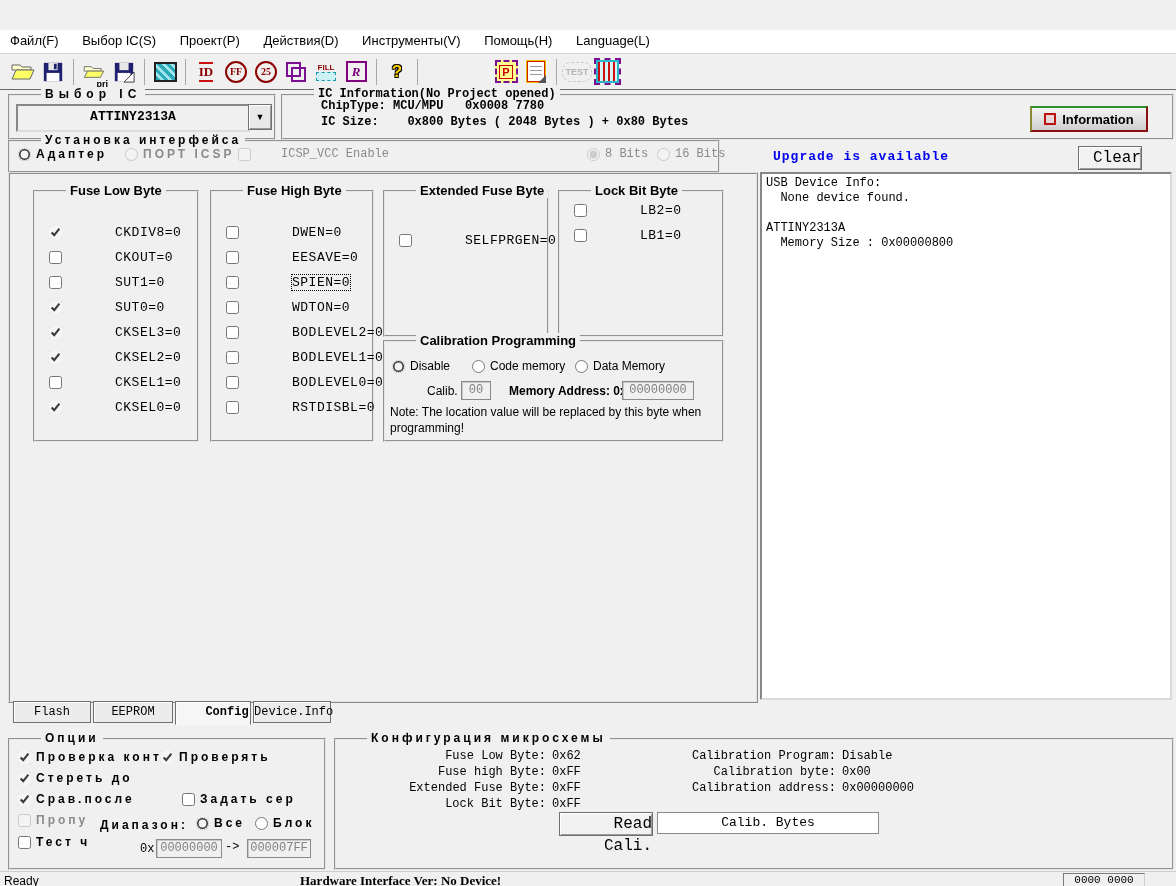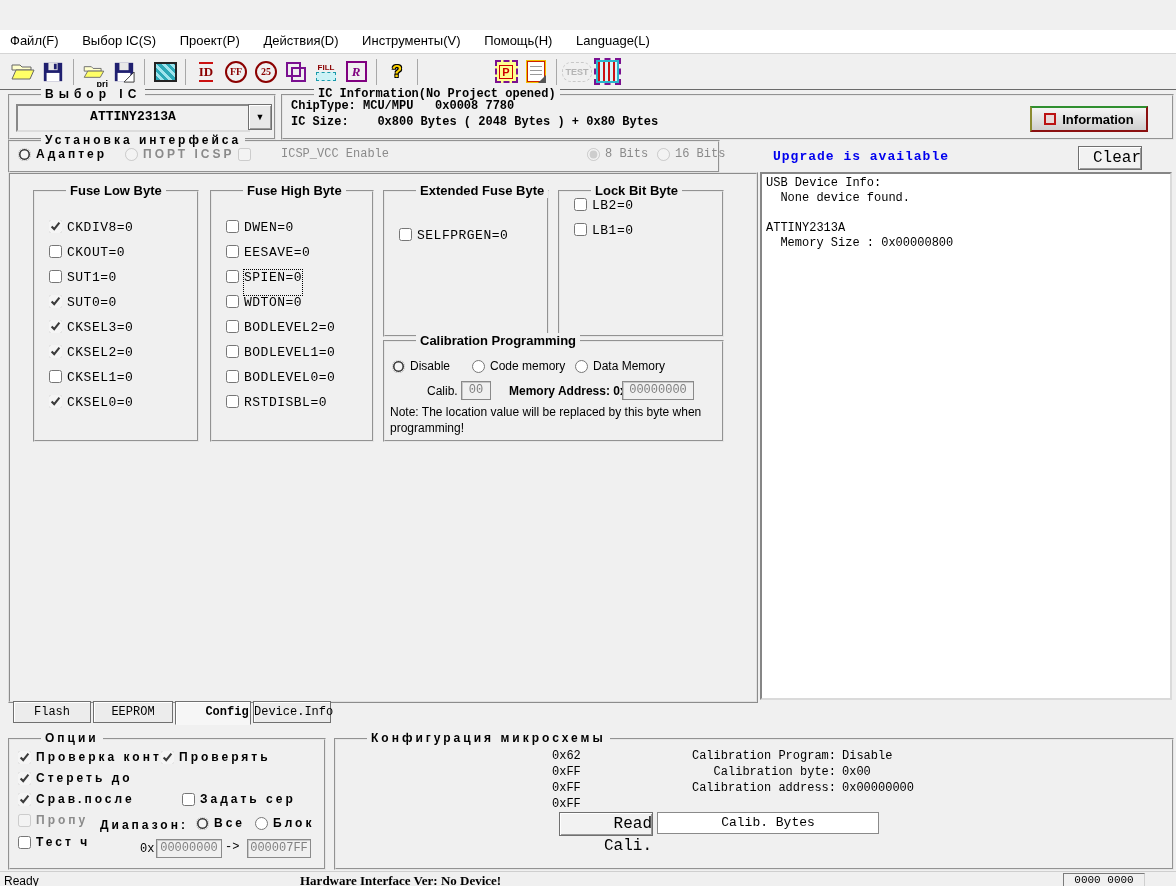--- a/index.html
+++ b/index.html
@@ -1,20 +1,20 @@
 <!DOCTYPE html>
 <html><head>
 <meta charset="utf-8">
 <style>
   html,body{margin:0;padding:0;}
   #app{position:relative;width:1176px;height:886px;background:#f0f0f0;overflow:hidden;
        font-family:"Liberation Sans",sans-serif;font-size:13px;color:#000;}
   .abs{position:absolute;}
   .mono{font-family:"Liberation Mono","DejaVu Sans Mono",monospace;}
-  .pre{white-space:pre;}
+  .pre{white-space:pre;margin-left:30px;}
   .rus{font-weight:bold;letter-spacing:3px;font-size:12px;}
   .gray{color:#8a8a8a;}
   
   #titlebar{position:absolute;left:0;top:0;width:1176px;height:30px;background:#fff;}
   #titlebar .ttl{position:absolute;left:32px;top:8px;font-size:13px;}
   .appicon{position:absolute;left:9px;top:7px;width:17px;height:15px;background:#8fa8c8;border:1px solid #3a4a66;box-shadow:inset 2px 2px 0 #d7e2f2;}
   .wbtn{position:absolute;top:0;width:45px;height:30px;text-align:center;line-height:30px;font-size:13px;font-family:"DejaVu Sans",sans-serif;}
   
   #menubar{position:absolute;left:0;top:30px;width:1176px;height:23px;background:#fff;border-bottom:1px solid #d5d5d5;}
   .mitem{display:inline-block;padding:0 10px;line-height:22px;font-size:13px;}
@@ -39,21 +39,21 @@
   .edicon{width:16px;height:19px;background:#fff;border:1px solid #cc2200;outline:1px solid #f0c000;position:relative;}
   .edicon i{position:absolute;left:2px;right:2px;height:1px;background:#999;}
   .edicon u{position:absolute;right:-2px;bottom:-2px;width:0;height:0;border-left:8px solid transparent;border-bottom:8px solid #555;}
   .testicon{color:#b4b4b4;font-weight:bold;font-size:9px;border:1px dashed #c8c8c8;border-radius:9px;padding:4px 2px;letter-spacing:0;}
   .pinsicon{width:19px;height:19px;border:2px solid #29b6cc;outline:2px dashed #7a1090;background:repeating-linear-gradient(90deg,#cc1111 0 2px,#d9f4f8 2px 5px);}
   .devicon{width:19px;height:16px;border:2px solid #222;background:repeating-linear-gradient(45deg,#2ca9b8 0 3px,#9fe5ee 3px 6px);}
   
   .grp{position:absolute;border:2px groove #e6e6e6;}
   .grp>.t{position:absolute;top:-9px;left:8px;background:#f0f0f0;padding:0 4px;font-weight:bold;white-space:nowrap;margin-left:23px;}
   
-  .cbrow{display:flex;height:25px;font-family:"Liberation Mono","DejaVu Sans Mono",monospace;font-size:13px;letter-spacing:0.5px;}
+  .cbrow{display:flex;align-items:center;height:25px;font-family:"Liberation Mono","DejaVu Sans Mono",monospace;font-size:13px;letter-spacing:0.5px;gap:48px;}
   .cbrow input{width:13px;height:13px;margin:0 6px 0 0;accent-color:#f5f5f5;}
   .cbrow.focus span{outline:1px dotted #000;}
   input[type=checkbox],input[type=radio]{width:13px;height:13px;margin:0 5px 0 0;accent-color:#f5f5f5;vertical-align:-2px;}
   .tf{border:1px solid #8a8a8a;background:#f0f0f0;color:#808080;text-align:center;
       font-family:"Liberation Mono","DejaVu Sans Mono",monospace;font-size:12px;box-shadow:inset 1px 1px 0 #c8c8c8;}
   .btn{background:#f2f2f2;border:1px solid #707070;box-shadow:inset 1px 1px 0 #fff,inset -1px -1px 0 #9a9a9a;
        font-family:"Liberation Mono","DejaVu Sans Mono",monospace;font-size:16px;text-align:right;}
   .lbl-inline{display:inline-flex;align-items:center;white-space:nowrap;}
   
   #combo{position:absolute;left:6px;top:8px;width:230px;height:24px;border:2px inset #dcdcdc;background:#f0f0f0;
@@ -389,20 +389,26 @@
       <span>Тест ч</span>
     </label>
     <span class="abs mono" style="left:130px;top:102px;font-size:12px;">0x</span>
     <span class="abs tf" style="left:146px;top:99px;width:64px;height:17px;line-height:17px;">00000000</span>
     <span class="abs mono" style="left:215px;top:100px;font-size:12px;">-&gt;</span>
     <span class="abs tf" style="left:237px;top:99px;width:62px;height:17px;line-height:17px;">000007FF</span>
   </div>
 
   <div class="grp" style="left:334px;top:738px;width:836px;height:128px;">
     <span class="t rus">Конфигурация микросхемы</span>
+    <div class="abs mono" style="left:10px;top:8px;width:200px;text-align:right;font-size:12px;line-height:16px;">
+      <div>Fuse Low Byte:</div>
+      <div>Fuse high Byte:</div>
+      <div>Extended Fuse Byte:</div>
+      <div>Lock Bit Byte:</div>
+    </div>
     <div class="abs mono" style="left:216px;top:8px;font-size:12px;line-height:16px;">
       <div>0x62</div>
       <div>0xFF</div>
       <div>0xFF</div>
       <div>0xFF</div>
     </div>
     <div class="abs mono" style="left:215px;top:8px;width:150px;text-align:right;font-size:12px;line-height:16px;margin-left:135px;">
       <div>Calibration Program:</div>
       <div>Calibration byte:</div>
       <div>Calibration address:</div>

